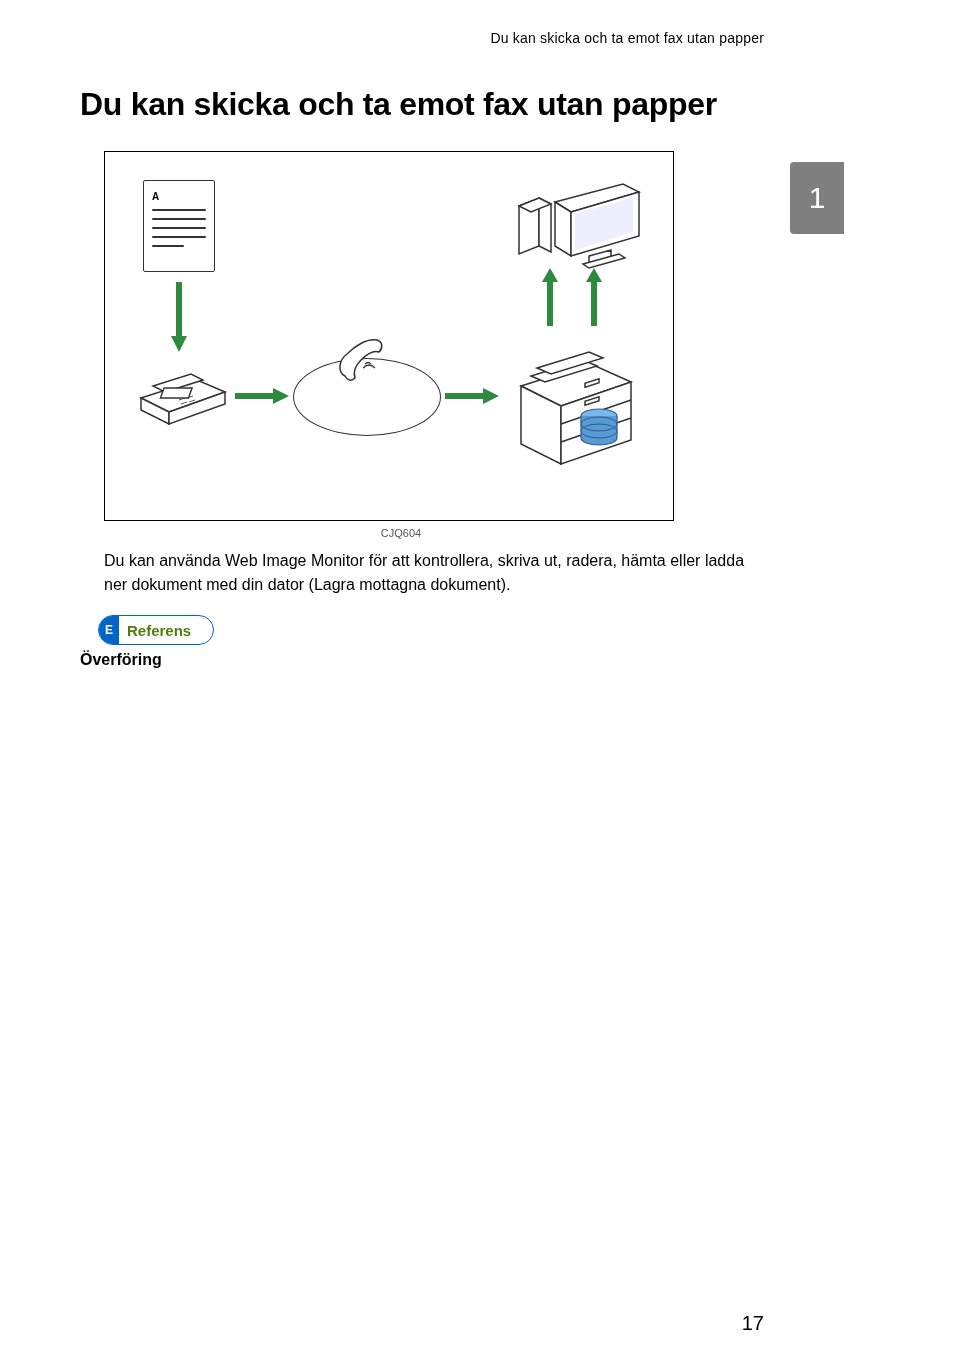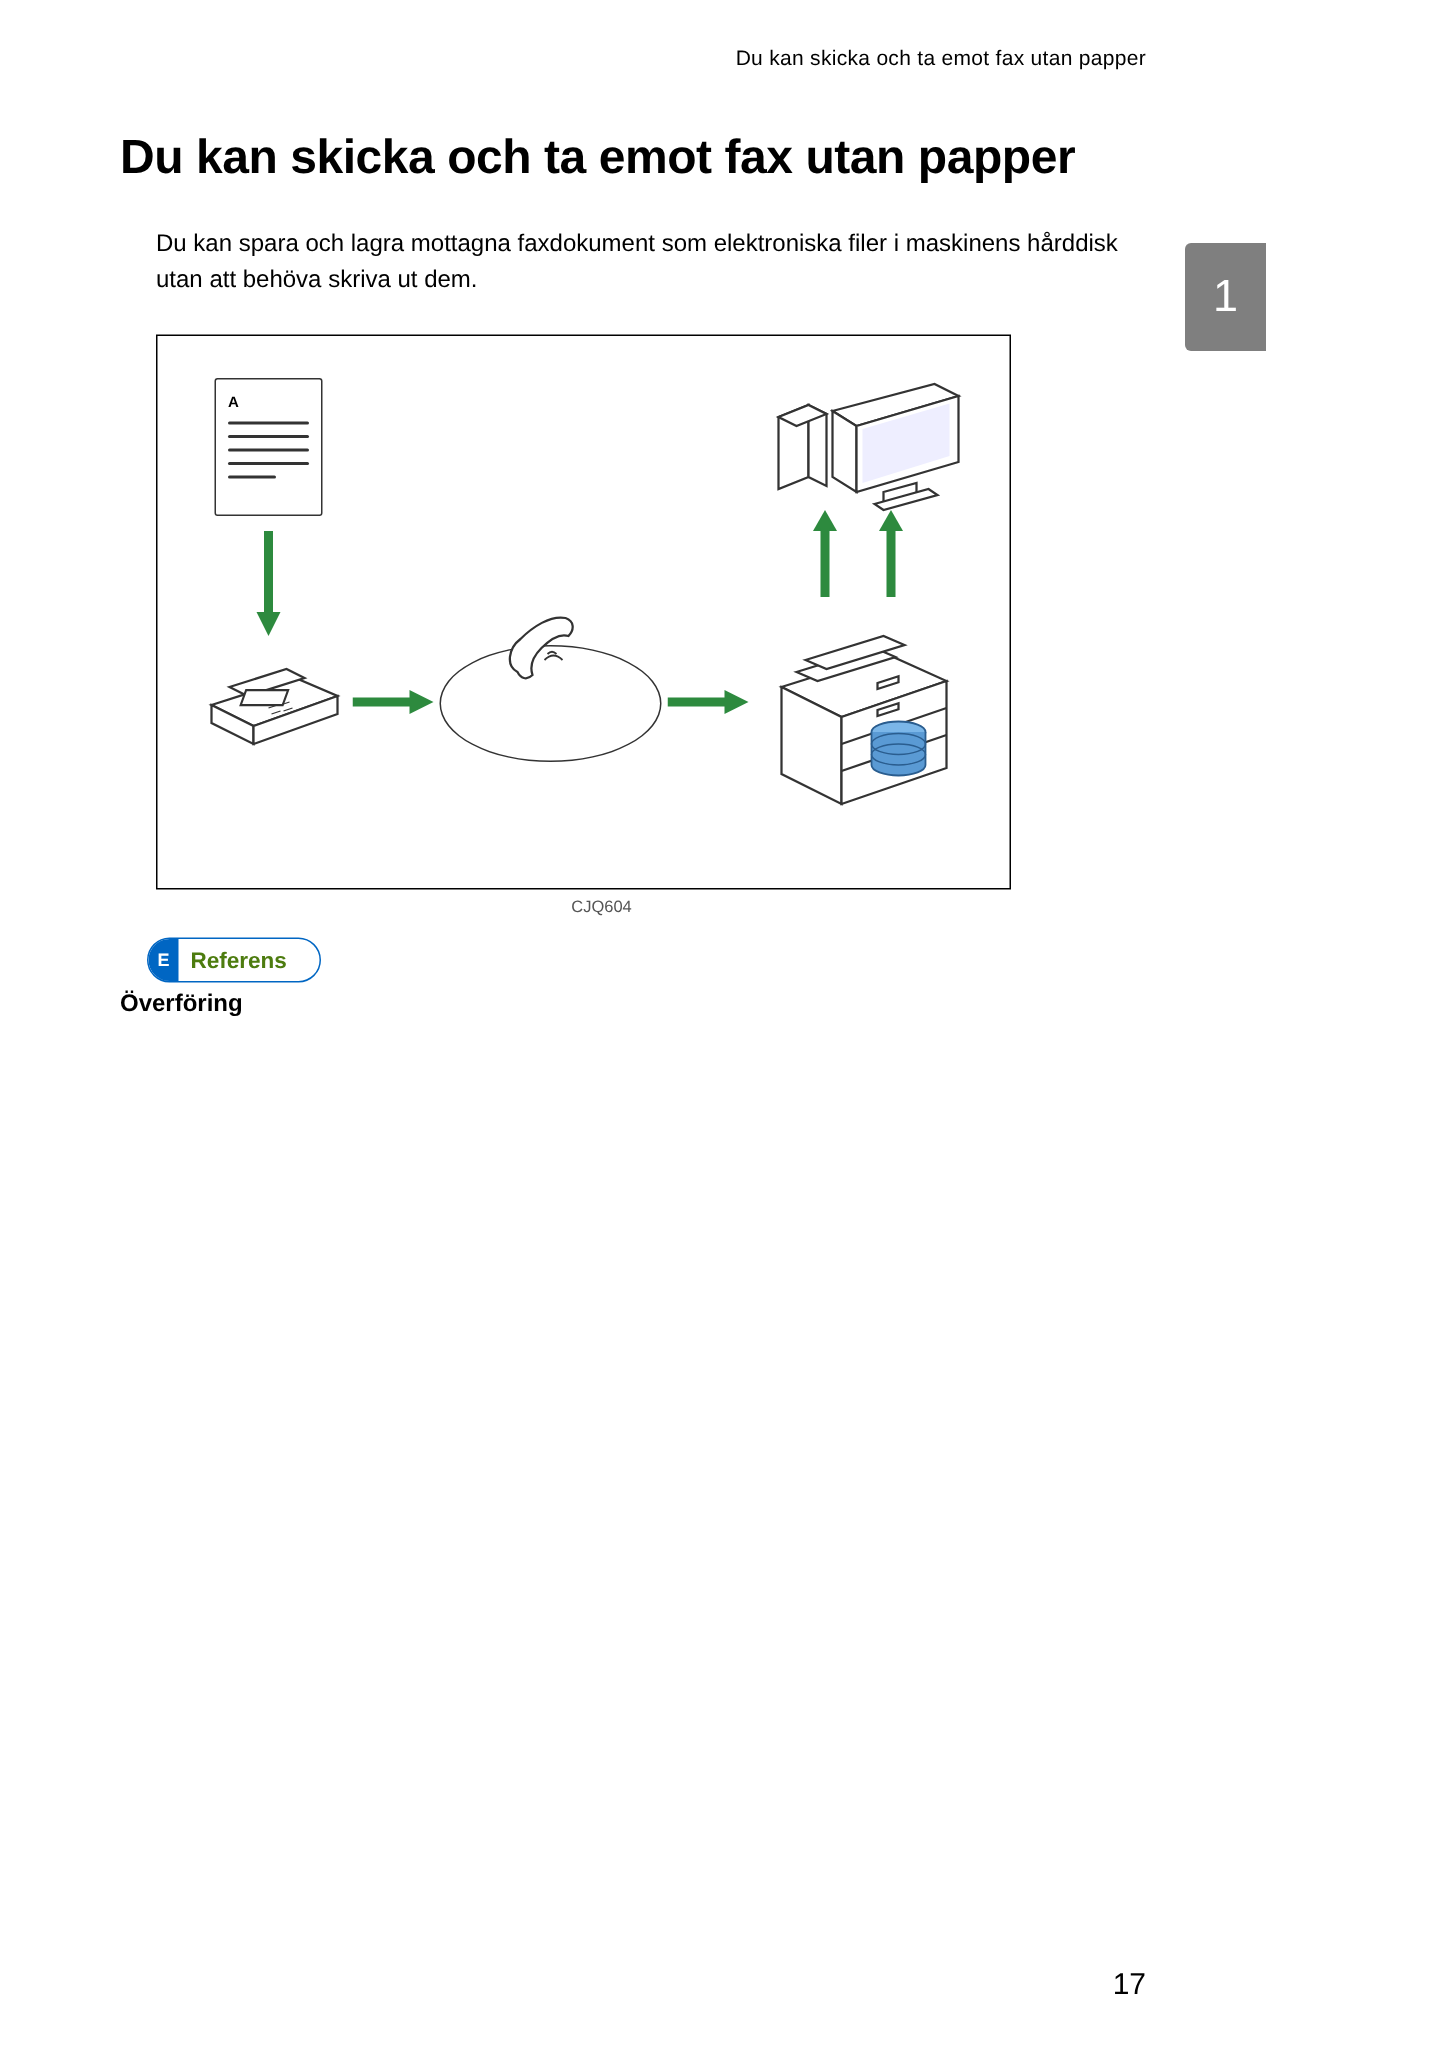--- a/index.html
+++ b/index.html
@@ -189,23 +189,20 @@
 
 <div class="page">
 
   <div class="running-header">Du kan skicka och ta emot fax utan papper</div>
 
   <h1 class="h1">Du kan skicka och ta emot fax utan papper</h1>
 
   <div class="chapter-chip">1</div>
 
 
-  <div class="row">
-    <p class="body-text" style="max-width:740px;margin-left:24px;">Du kan spara och lagra mottagna faxdokument som elektroniska filer i maskinens hårddisk utan att behöva skriva ut dem.</p>
-  </div>
 
   
   <div class="figure-box">
 
     <div class="doc-icon" style="left:38px;top:28px;">
       <span>A</span>
       <div class="line"></div>
       <div class="line"></div>
       <div class="line"></div>
       <div class="line"></div>
@@ -320,20 +317,21 @@
           <polygon points="68,86 104,76 110,80 74,90"></polygon>
         </g>
         <polygon points="60,36 118,19 118,54 60,72" fill="#eef"></polygon>
       </svg>
     </div>
 
   </div>
 
   <div class="fig-code">CJQ604</div>
 
+  <p class="body-text" style="margin-left:24px;max-width:760px;">Du kan använda Web Image Monitor för att kontrollera, skriva ut, radera, hämta eller ladda ner dokument med din dator (Lagra mottagna dokument).</p>
 
   <div class="ref-badge">
     <span class="tag">E</span>
     <span class="label">Referens</span>
   </div>
 
 
   <div class="h3">Överföring</div>
 
 

